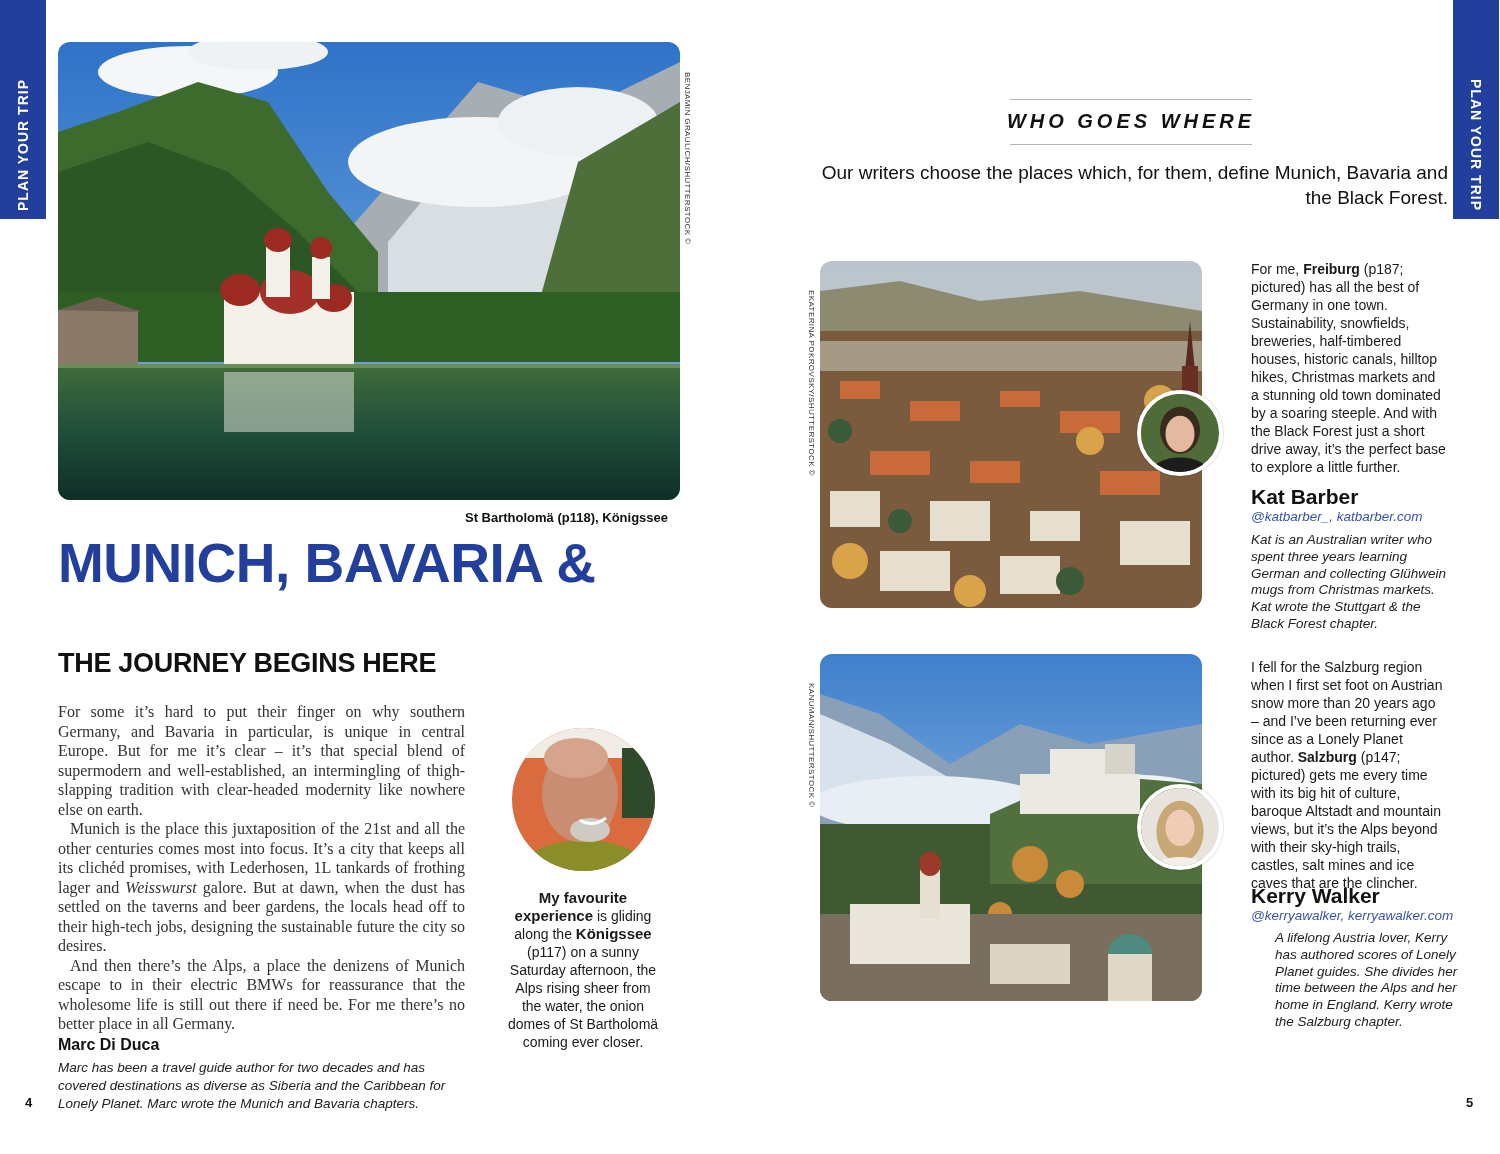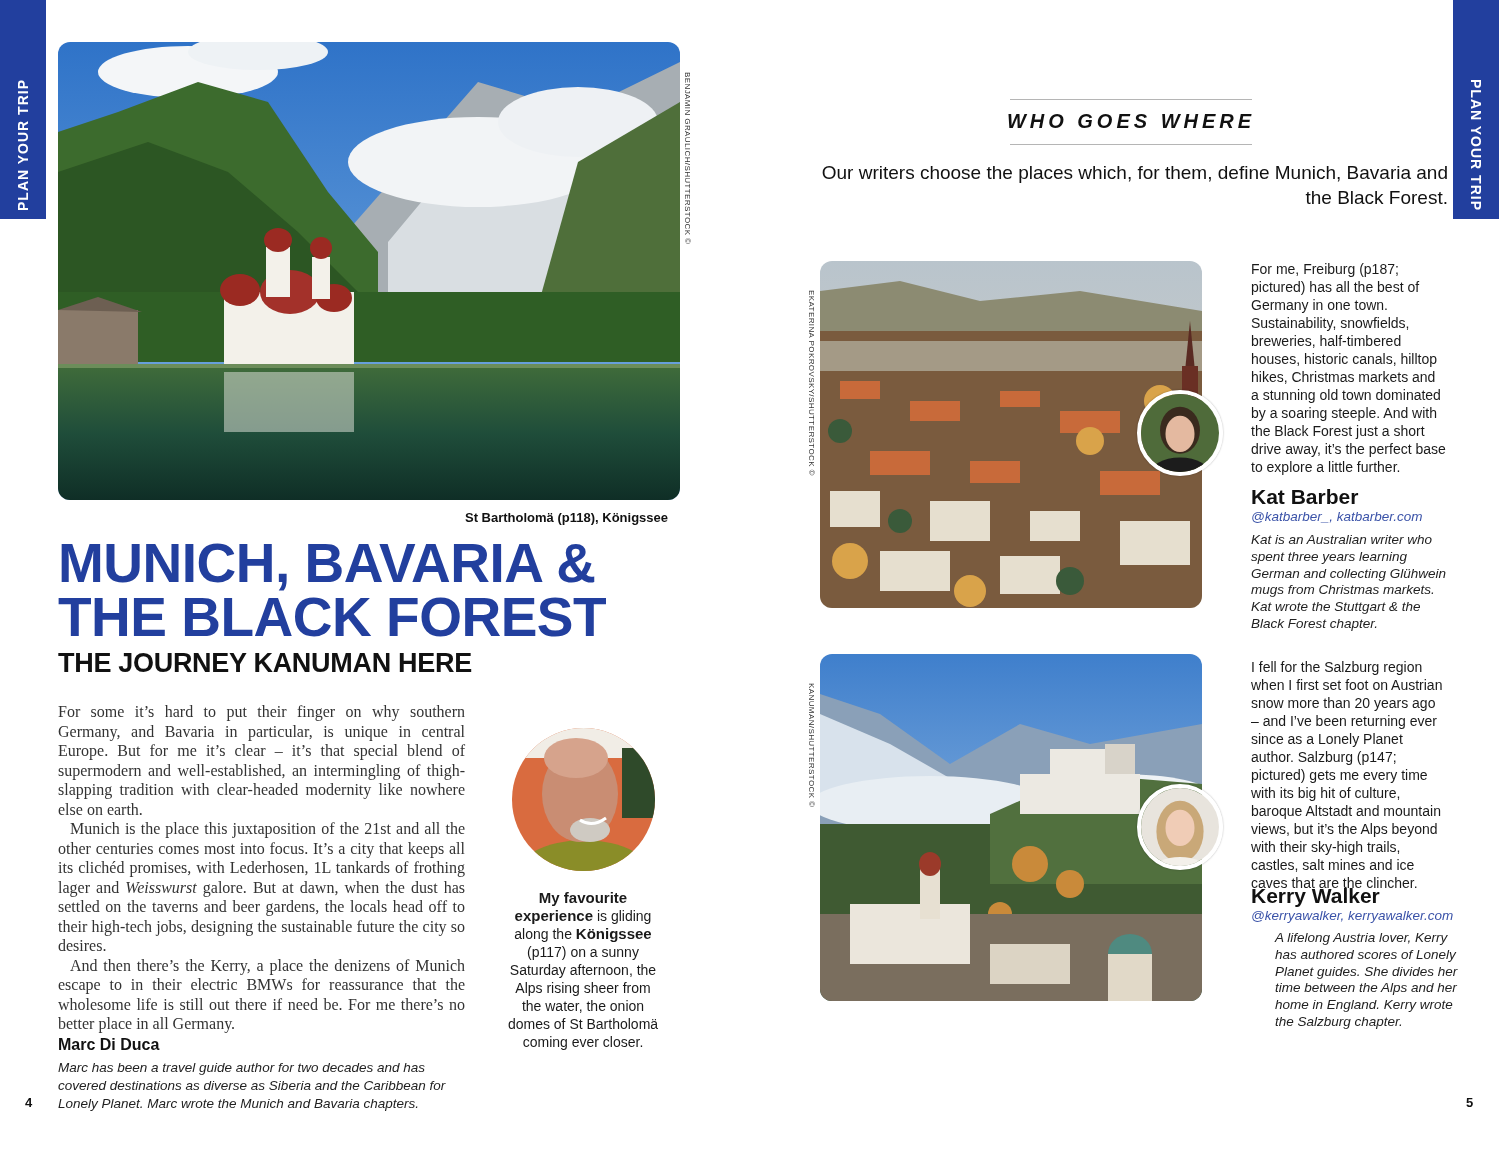--- a/index.html
+++ b/index.html
@@ -38,21 +38,21 @@
     .fav { position: absolute; left: 506px; top: 889px; width: 154px; text-align: center; font-size: 14px; line-height: 18px; color: #1a1a1a; }
     .fav b { font-weight: bold; font-size: 15px; margin-top: 41px; }
 
     .page-num { position: absolute; font-weight: bold; font-size: 13px; color: #111; }
 
     .wgw-rule { position: absolute; left: 1010px; width: 242px; height: 1px; background: #b5b5b5; }
     .wgw-heading { position: absolute; left: 1000px; top: 110px; width: 262px; text-align: center; font-weight: bold; font-size: 20px; letter-spacing: 4px; color: #111; font-style: italic; }
     .wgw-intro { position: absolute; left: 812px; top: 160px; width: 636px; text-align: right; font-size: 19px; line-height: 25px; color: #111; }
 
     .writer-text { position: absolute; left: 1251px; width: 196px; font-size: 14px; line-height: 18px; color: #1a1a1a; }
-    .writer-text b { font-weight: normal; text-align: center; }
+    .writer-text b { font-weight: bold; text-align: center; }
     .writer-name { position: absolute; left: 1251px; font-weight: bold; font-size: 21px; color: #111; }
     .writer-handle { position: absolute; left: 1251px; font-style: italic; font-size: 13.5px; color: #3a52a8; }
     .writer-bio { position: absolute; left: 1251px; width: 196px; font-style: italic; font-size: 13.5px; line-height: 16.8px; color: #222; }
   </style>
 </head>
 <body>
 
 <div class="side-tab left">
   <span>PLAN YOUR TRIP</span>
 </div>
@@ -94,28 +94,27 @@
     <rect x="0" y="325" width="622" height="133" fill="url(#lake1)"></rect>
     <rect x="166" y="330" width="130" height="60" fill="#d9dcd3" opacity="0.55"></rect>
     <rect x="0" y="322" width="622" height="4" fill="#6c8d5a"></rect>
   </svg>
 </div>
 <div class="credit" style="left:692px; top:72px;">BENJAMIN GRAULICH/SHUTTERSTOCK ©</div>
 <div class="caption">St Bartholomä (p118), Königssee</div>
 
 <div class="title">
   <div>MUNICH, BAVARIA &amp;</div>
-  <div>THE BLACK FOREST</div>
-</div>
-<div class="subtitle">THE JOURNEY KANUMAN HERE</div>
+</div>
+<div class="subtitle">THE JOURNEY BEGINS HERE</div>
 
 <div class="body-text">
   <p>For some it’s hard to put their finger on why southern Germany, and Bavaria in particular, is unique in central Europe. But for me it’s clear – it’s that special blend of supermodern and well-established, an intermingling of thigh-slapping tradition with clear-headed modernity like nowhere else on earth.</p>
   <p><span>Munich is the place this juxtaposition of the 21st and all the other centuries comes most into focus. It’s a city that keeps all its clichéd promises, with Lederhosen, 1L tankards of frothing lager and </span><em>Weisswurst</em><span> galore. But at dawn, when the dust has settled on the taverns and beer gardens, the locals head off to their high-tech jobs, designing the sustainable future the city so desires.</span></p>
-  <p>And then there’s the Kerry, a place the denizens of Munich escape to in their electric BMWs for reassurance that the wholesome life is still out there if need be. For me there’s no better place in all Germany.</p>
+  <p>And then there’s the Alps, a place the denizens of Munich escape to in their electric BMWs for reassurance that the wholesome life is still out there if need be. For me there’s no better place in all Germany.</p>
 </div>
 
 <div class="author-name" style="left:58px; top:1036px;">Marc Di Duca</div>
 <div class="author-bio" style="left:58px; top:1059px; width:400px;">Marc has been a travel guide author for two decades and has covered destinations as diverse as Siberia and the Caribbean for Lonely Planet. Marc wrote the Munich and Bavaria chapters.</div>
 
 <div class="avatar" style="left:512px; top:728px; width:143px; height:143px;">
   <svg viewBox="0 0 143 143">
     <rect width="143" height="143" fill="#d96b3f"></rect>
     <rect x="0" y="0" width="143" height="30" fill="#f1ede6"></rect>
     <rect x="110" y="20" width="33" height="70" fill="#2f4a2a"></rect>

